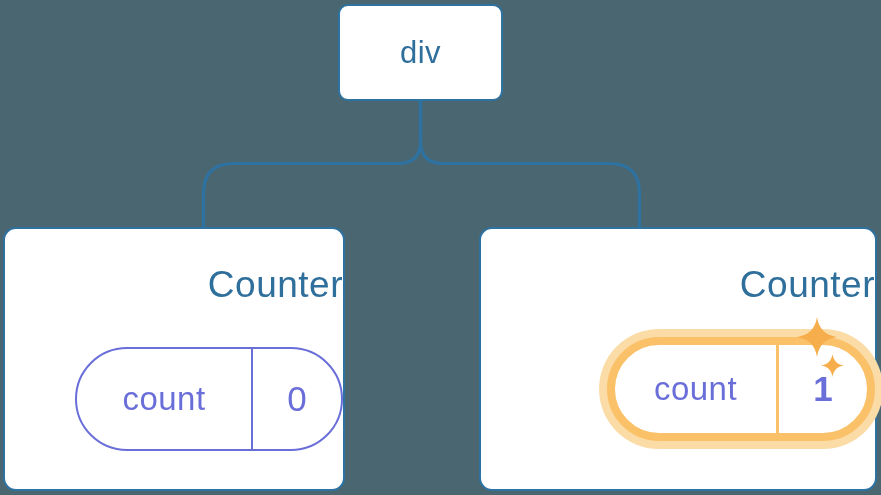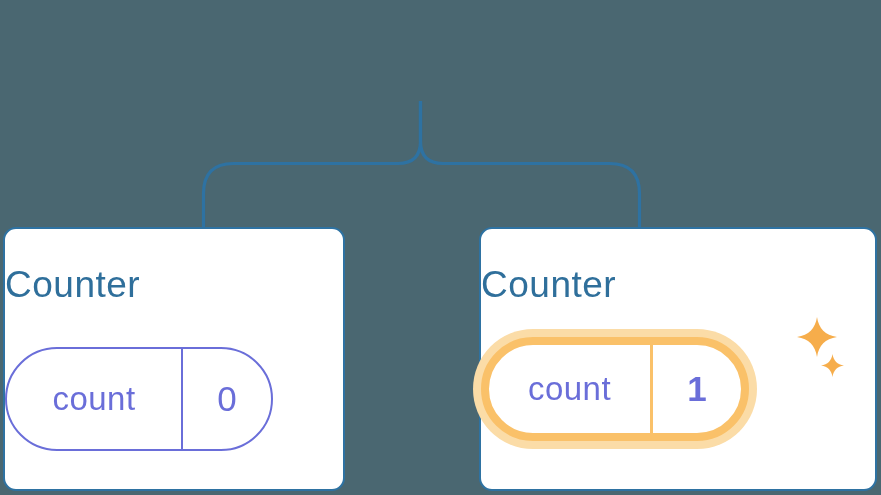--- a/index.html
+++ b/index.html
@@ -57,21 +57,21 @@
 
   .card {
     position: absolute;
     top: 227px;
     height: 264px;
     background: var(--card-background);
     border: 2.5px solid var(--node-border-blue);
     border-radius: 13px;
     display: flex;
     flex-direction: column;
-    align-items: flex-start;
+    align-items: flex-end;
     padding-top: 34px;
   }
   .card.card-left  { left: 3px;   width: 342px; }
   .card.card-right { left: 479px; width: 398px; }
 
   .card-title {
     font-size: 37px;
     line-height: 44px;
     color: var(--text-blue);
     font-weight: 500;
@@ -132,20 +132,23 @@
 </head>
 <body>
 
 <div class="canvas">
 
   <svg class="connector" viewBox="0 0 881 495" aria-hidden="true">
     <path d="M420.5 101 L420.5 141 Q420.5 163.5 398 163.5 L233.5 163.5 Q203.5 163.5 203.5 193.5 L203.5 228"></path>
     <path d="M420.5 101 L420.5 141 Q420.5 163.5 443 163.5 L609.5 163.5 Q639.5 163.5 639.5 193.5 L639.5 228"></path>
   </svg>
 
+  <div class="node-root">
+    <span class="node-label">div</span>
+  </div>
 
   <div class="card card-left">
     <div class="card-title">Counter</div>
     <div class="pill">
       <span class="pill-name">count</span>
       <span class="pill-value">0</span>
     </div>
   </div>
 
   <div class="card card-right">

